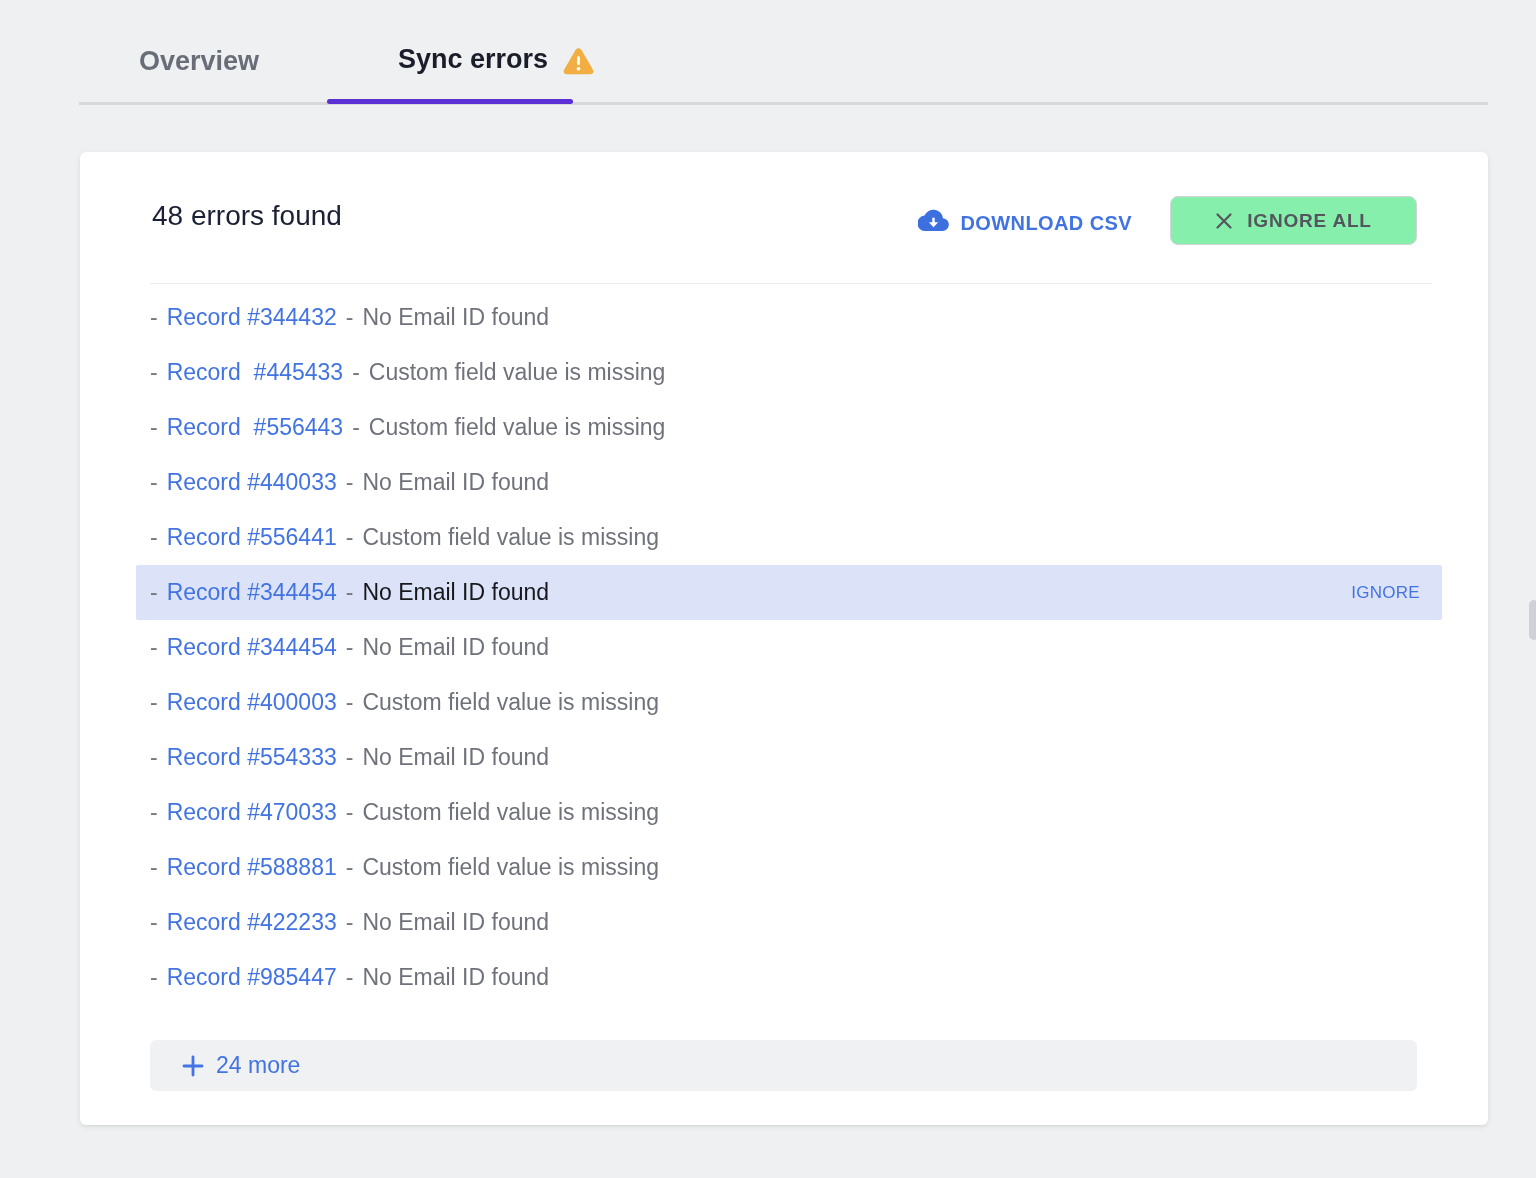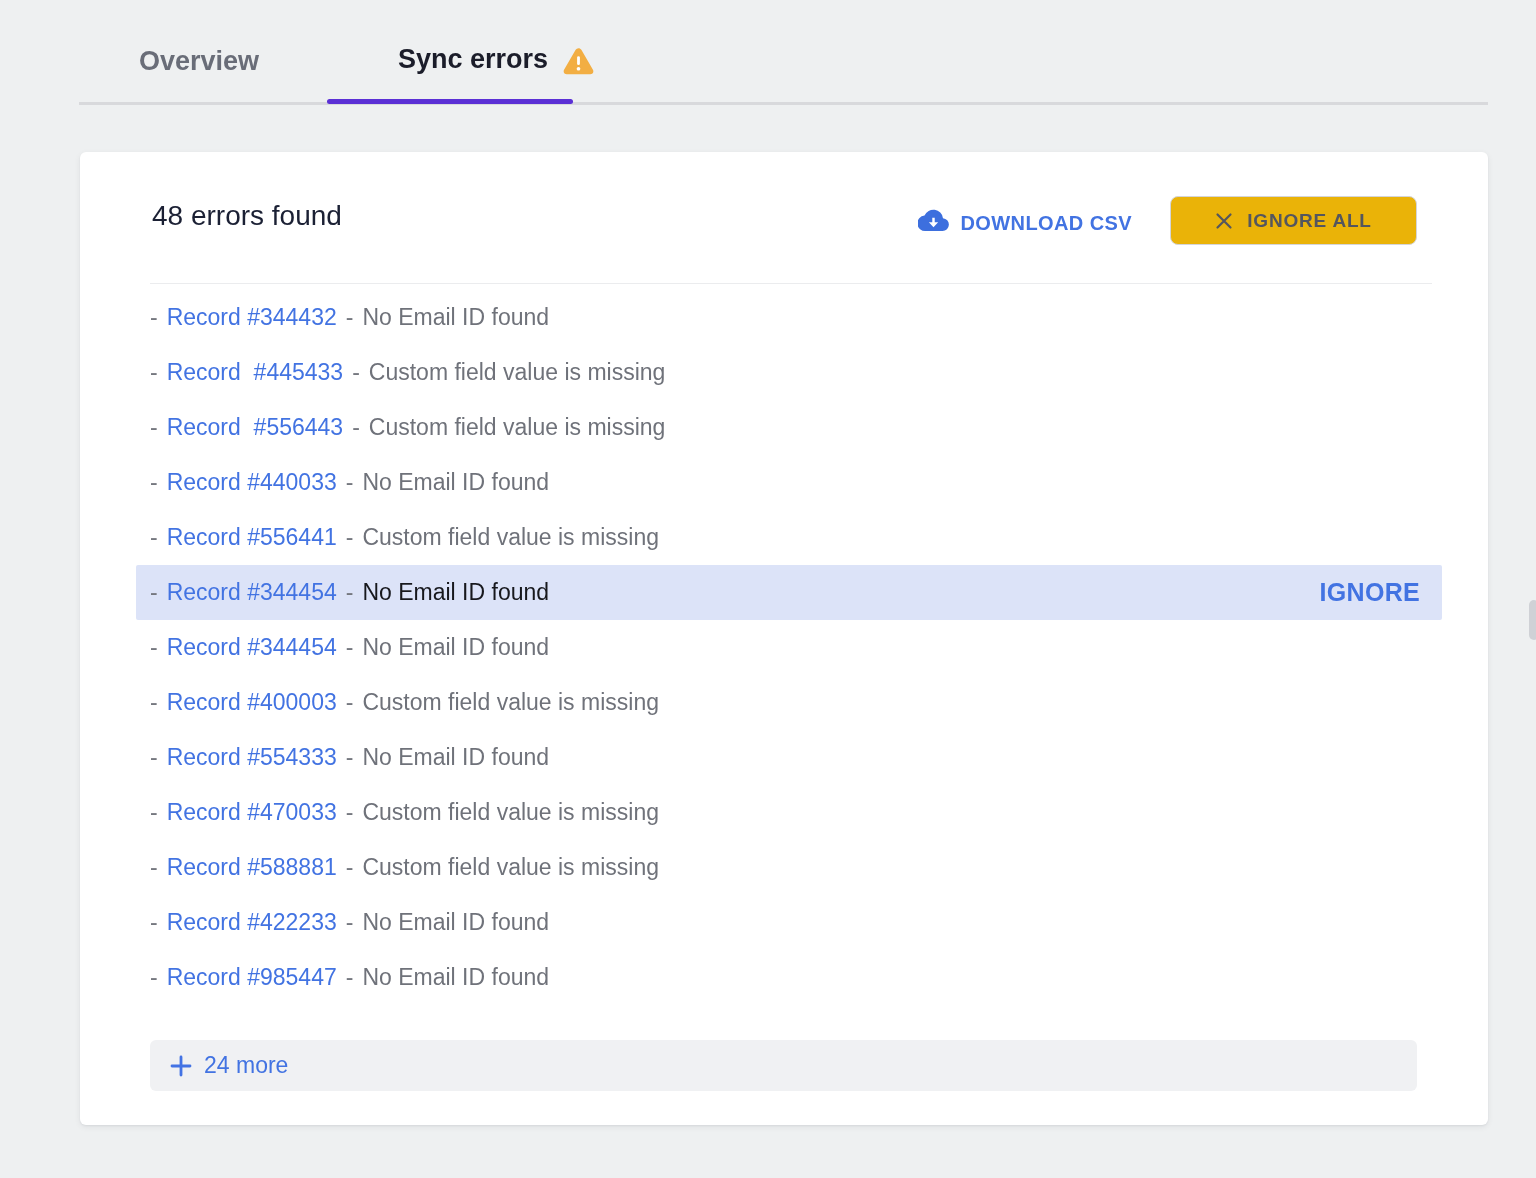--- a/index.html
+++ b/index.html
@@ -53,21 +53,21 @@
     position: absolute; right: 356px; top: 57px;
     display: flex; align-items: flex-end; gap: 12px;
     font-size: 20px; font-weight: 700; letter-spacing: .4px;
     color: var(--link-blue, #3d6fde); cursor: pointer;
   }
   .cloud-icon { width: 31px; height: 26px; display: block; }
   .ignore-all-btn {
     position: absolute; right: 71px; top: 44px;
     width: 247px; height: 49px; box-sizing: border-box;
     display: flex; align-items: center; justify-content: center; gap: 14px;
-    background: #eab308; border: 1.5px solid #d4d5d9; border-radius: 8px;
+    background: #86efac; border: 1.5px solid #d4d5d9; border-radius: 8px;
     font-size: 19px; font-weight: 600; letter-spacing: .8px; color: #54565e;
     cursor: pointer;
   }
   .x-icon { width: 18px; height: 18px; display: block; }
   .divider {
     position: absolute; left: 70px; right: 56px; top: 131px;
     height: 1px; background: #ebecee;
   }
 
   
@@ -90,30 +90,30 @@
   .error-row .message { color: #6f727a; }
   .error-row.highlighted {
     background: var(--highlight-row, #dce3f8);
     margin: 0 46px 0 56px;
     padding: 0 22px 0 14px;
     border-radius: 2px;
   }
   .error-row.highlighted .message { color: #17181d; }
   .row-ignore {
     margin-left: auto;
-    font-size: 25px; font-weight: 700; letter-spacing: .3px;
+    font-size: 17px; font-weight: 400; letter-spacing: .3px;
     color: var(--link-blue, #3f6ede); cursor: pointer;
   }
 
   
   .more-bar {
     position: absolute; left: 70px; right: 71px; bottom: 34px;
     height: 51px; background: #f0f1f3; border-radius: 6px;
     display: flex; align-items: center; gap: 12px;
-    padding: 0 20px; box-sizing: border-box;
+    padding: 0 32px; box-sizing: border-box;
     font-size: 23px; font-weight: 500; color: var(--link-blue, #4373e4);
     cursor: pointer;
   }
   .plus-icon { width: 22px; height: 22px; display: block; }
 
   
   .scroll-thumb {
     position: absolute; right: -3px; top: 600px;
     width: 10px; height: 40px; border-radius: 5px;
     background: #cfd1d6;

